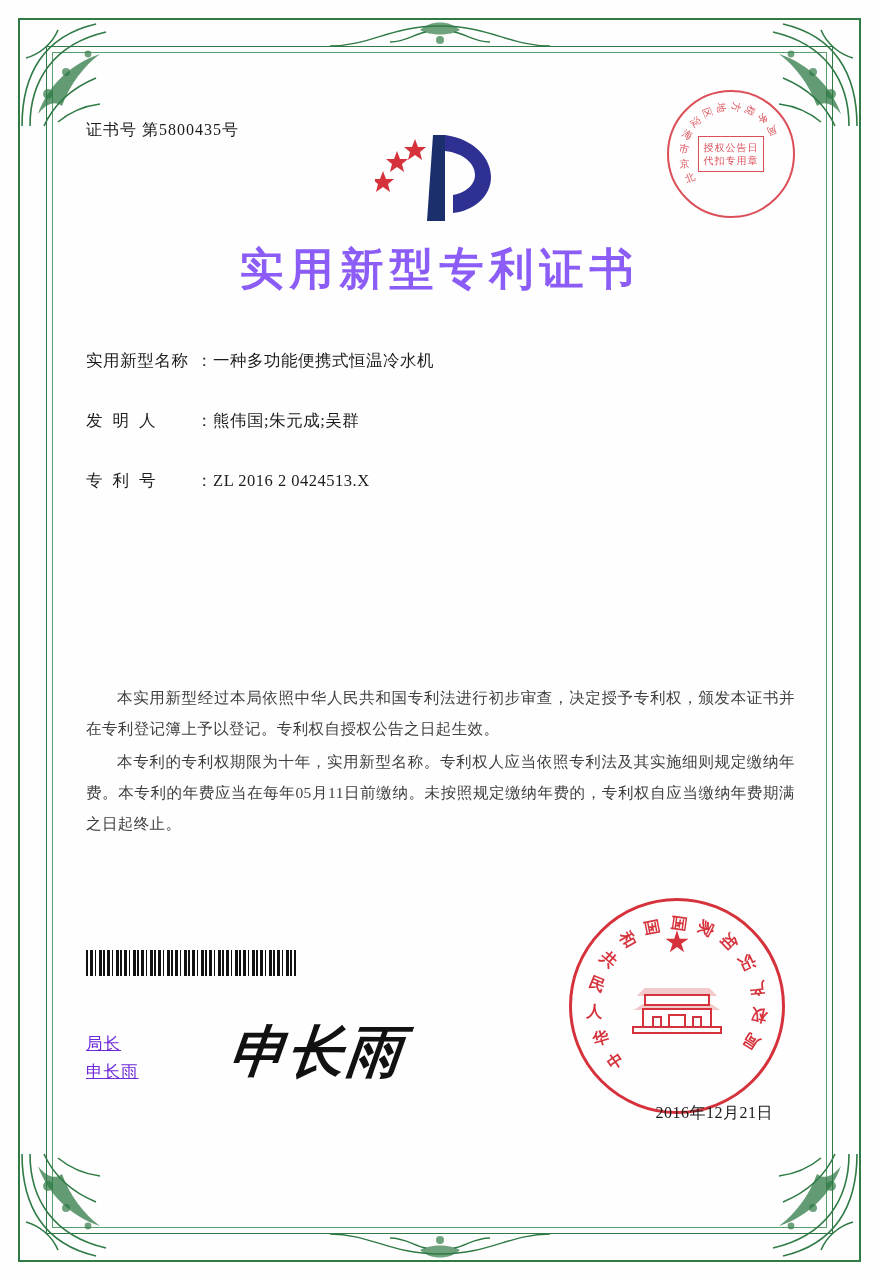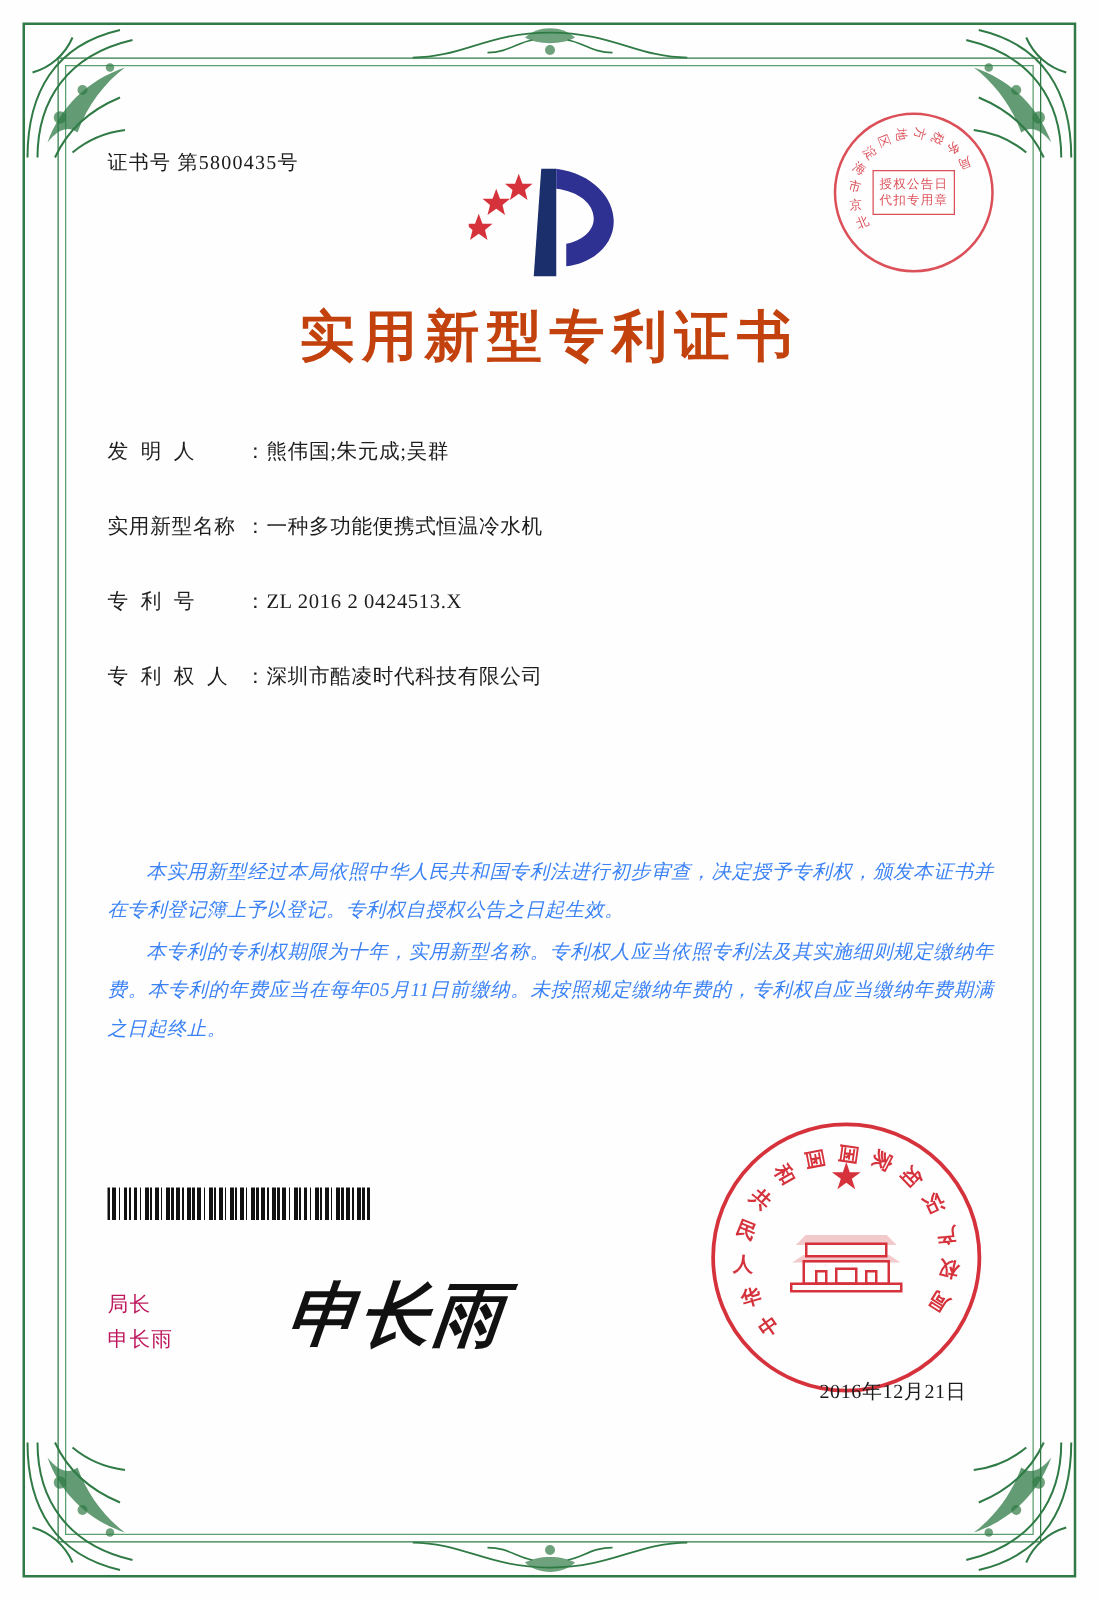--- a/index.html
+++ b/index.html
@@ -131,21 +131,21 @@
 
   .title {
     position: absolute;
     left: 0;
     right: 0;
     top: 170px;
     text-align: center;
     font-size: 44px;
     font-weight: bold;
     letter-spacing: 6px;
-    color: #c2410c;
+    color: #8b5cf6;
     font-family: "DejaVu Serif", "Liberation Serif", serif;
   }
 
   .fields {
     position: absolute;
     left: 16px;
     right: 10px;
     top: 280px;
   }
   .field-row {
@@ -166,24 +166,23 @@
     letter-spacing: .5px;
   }
 
   .paragraphs {
     position: absolute;
     left: 16px;
     right: 14px;
     top: 612px;
     font-size: 15.5px;
     line-height: 2.0;
-    color: #3b82f6;
+    color: #404040;
     text-align: justify;
     letter-spacing: .4px;
-    font-style: italic;
   }
   .paragraphs p {
     margin: 0 0 2px 0;
     text-indent: 2em;
   }
 
   
   .barcode {
     position: absolute;
     left: 16px;
@@ -197,22 +196,23 @@
         #111 9px, #111 10px, #fff 10px, #fff 13px,
         #111 13px, #111 16px, #fff 16px, #fff 17px);
   }
 
   .signature-block {
     position: absolute;
     left: 16px;
     top: 960px;
     font-size: 16.5px;
     line-height: 1.7;
-    color: #be185d;
+    color: #6d28d9;
     letter-spacing: 1px;
+    text-decoration: underline;
   }
   .handwriting {
     position: absolute;
     left: 160px;
     top: 945px;
     font-size: 56px;
     font-family: "DejaVu Serif", serif;
     font-style: italic;
     font-weight: bold;
     color: #111;
@@ -397,30 +397,27 @@
       <div class="inner-box">
         <div>授权公告日</div>
         <div>代扣专用章</div>
       </div>
     </div>
 
     <div class="title">实用新型专利证书</div>
 
     <div class="fields">
       <div class="field-row">
+        <span class="field-label">实用新型名称</span><span>：</span><span class="field-value">一种多功能便携式恒温冷水机</span>
+      </div>
+      <div class="field-row">
         <span class="field-label spread">发明人</span><span>：</span><span class="field-value">熊伟国;朱元成;吴群</span>
-      </div>
-      <div class="field-row">
-        <span class="field-label">实用新型名称</span><span>：</span><span class="field-value">一种多功能便携式恒温冷水机</span>
       </div>
       <div class="field-row">
         <span class="field-label spread">专利号</span><span>：</span><span class="field-value">ZL 2016 2 0424513.X</span>
-      </div>
-      <div class="field-row">
-        <span class="field-label spread">专利权人</span><span>：</span><span class="field-value">深圳市酷凌时代科技有限公司</span>
       </div>
     </div>
 
     <div class="paragraphs">
       <p>本实用新型经过本局依照中华人民共和国专利法进行初步审查，决定授予专利权，颁发本证书并在专利登记簿上予以登记。专利权自授权公告之日起生效。</p>
       <p>本专利的专利权期限为十年，实用新型名称。专利权人应当依照专利法及其实施细则规定缴纳年费。本专利的年费应当在每年05月11日前缴纳。未按照规定缴纳年费的，专利权自应当缴纳年费期满之日起终止。</p>
     </div>
 
     <div class="barcode"></div>
 

